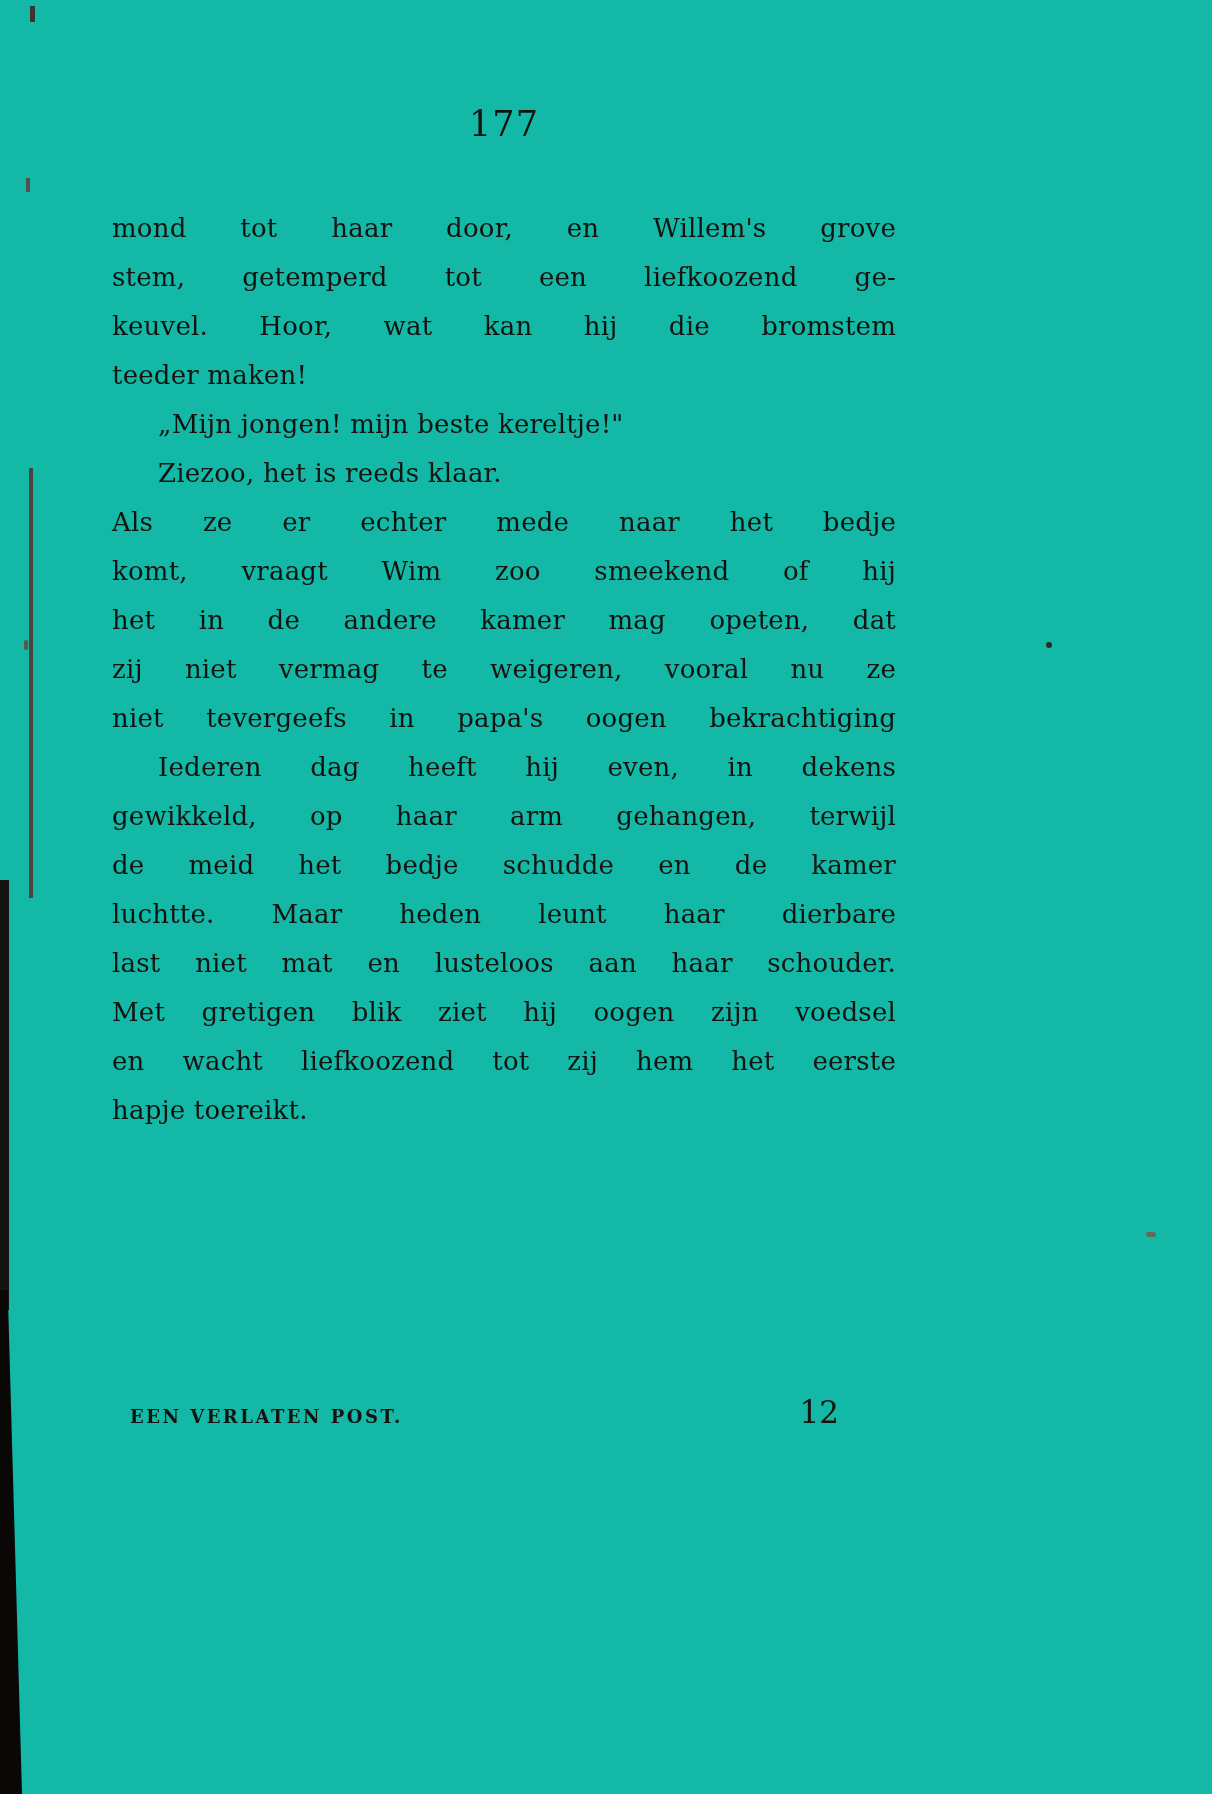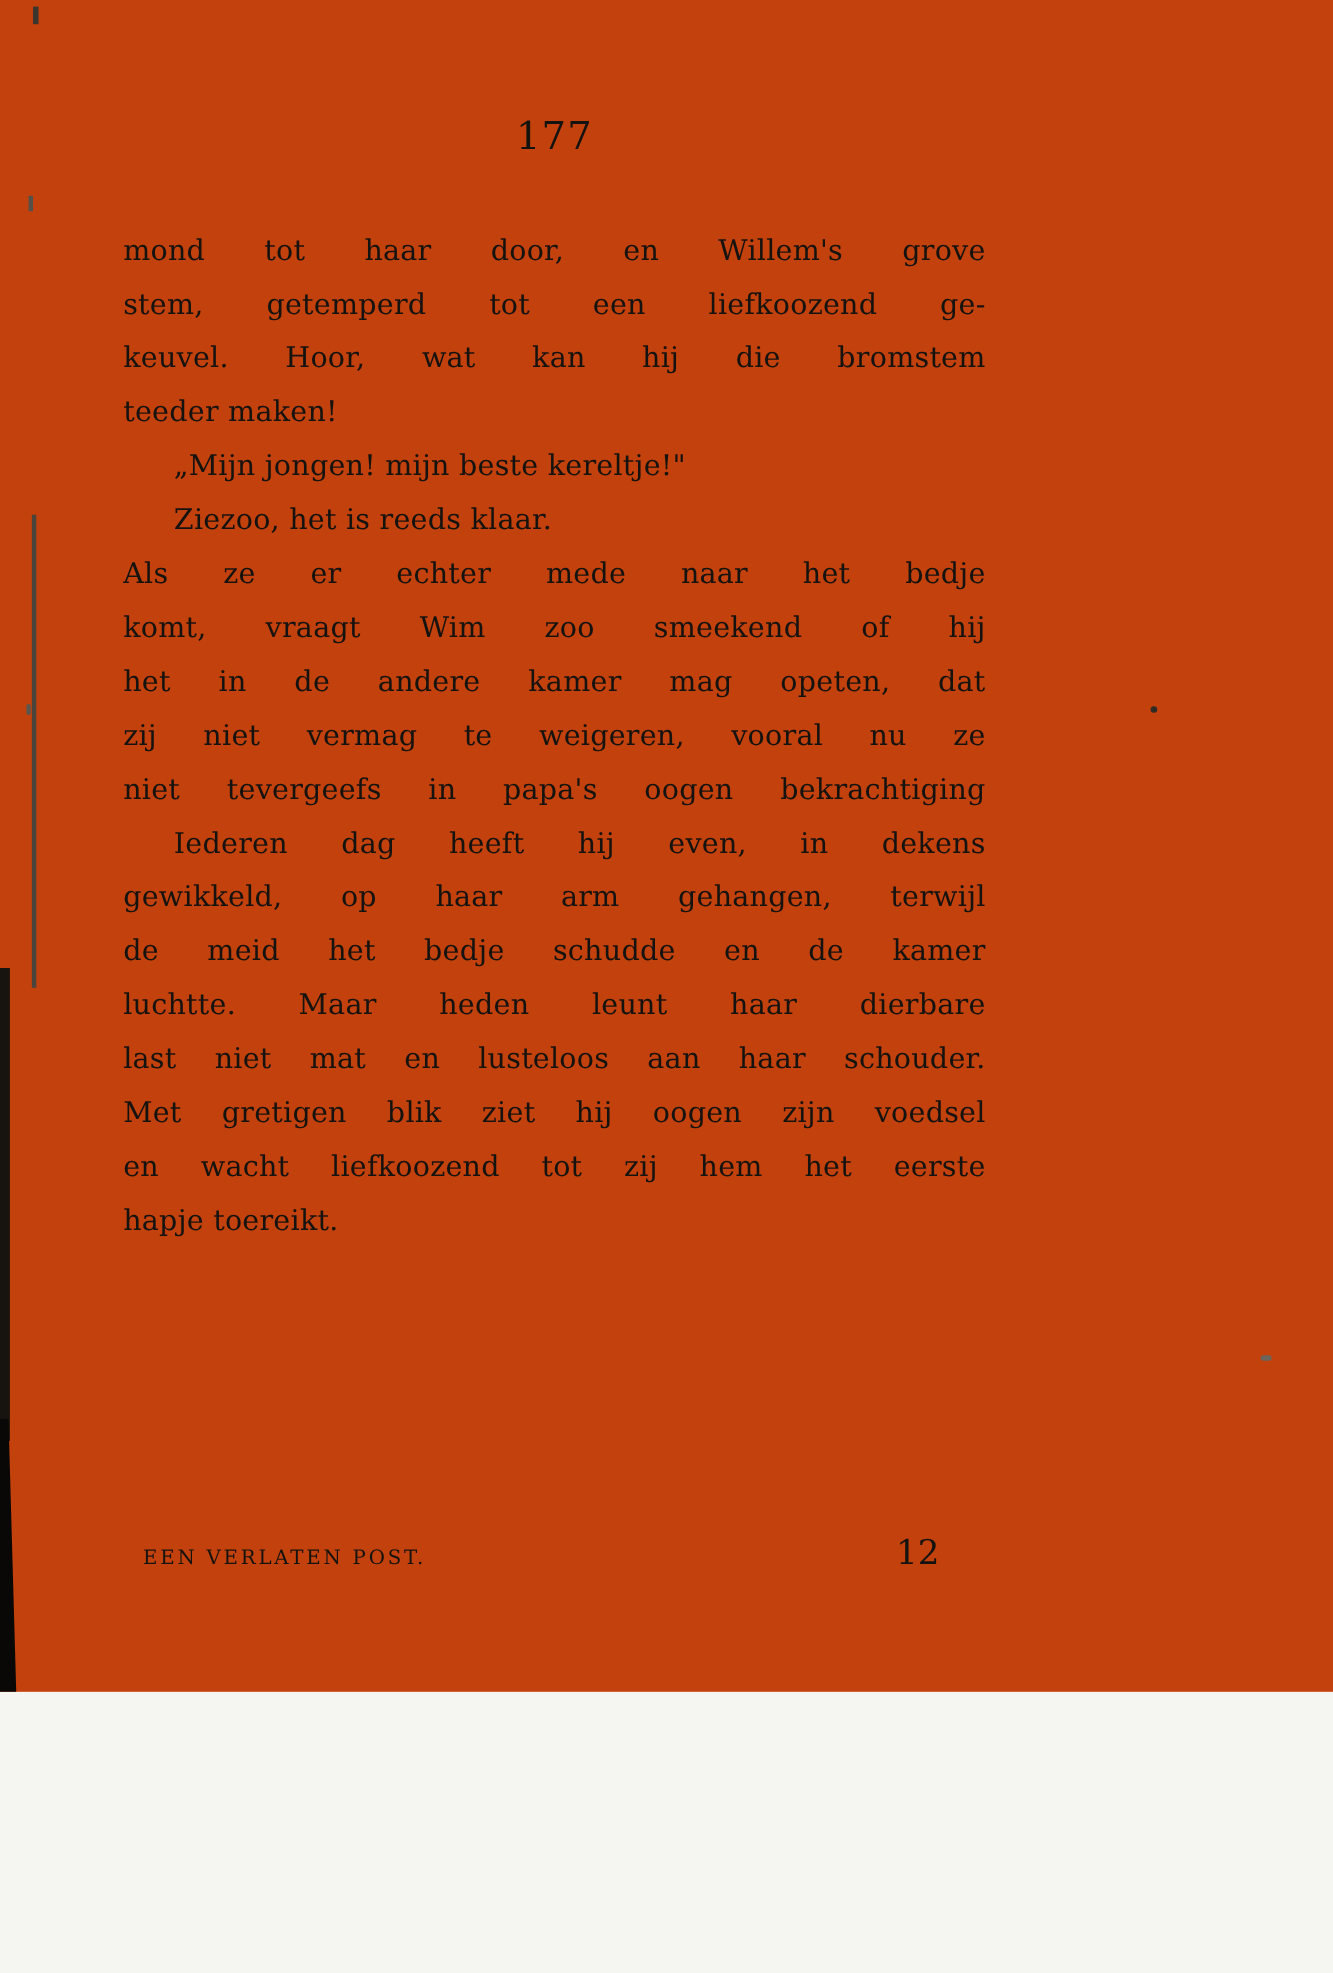--- a/index.html
+++ b/index.html
@@ -3,22 +3,22 @@
 <meta charset="utf-8">
 <style>
   html, body { margin: 0; padding: 0; }
   body {
     width: 1212px; height: 1794px;
     background: #f5f5f2;
     font-family: "DejaVu Serif", serif;
   }
   .page {
     position: relative;
-    width: 1212px; height: 1538px;
-    background: #c2410c;
+    width: 1212px; height: 1794px;
+    background: #14b8a6;
     color: #151310;
     overflow: hidden;
   }
 
   
   .artifact { position: absolute; background: #1b1814; }
   .art-tick-top    { left: 30px; top: 6px;    width: 5px;  height: 16px; background:#3a352e; }
   .art-tick-2      { left: 26px; top: 178px;  width: 4px;  height: 14px; background:#55504a; }
   .art-thin-line   { left: 29px; top: 468px;  width: 4px;  height: 430px; background:#4a443c; }
   .art-mid-bar     { left: 0px;  top: 880px;  width: 9px;  height: 430px; background:#17140f; }
@@ -56,27 +56,27 @@
 
   .footer {
     position: absolute;
     left: 112px; top: 1394px; width: 784px;
     display: flex;
     justify-content: space-between;
     align-items: baseline;
   }
   .running-title {
     font-size: 18px;
-    font-weight: normal;
+    font-weight: bold;
     letter-spacing: 2.5px;
     padding-left: 18px;
   }
   .signature {
     font-size: 31px;
-    margin-right: 42px;
+    margin-right: 57px;
   }
 </style>
 </head>
 <body>
 
 <div class="page">
 
   <div class="artifact art-tick-top"></div>
   <div class="artifact art-tick-2"></div>
   <div class="artifact art-thin-line"></div>

